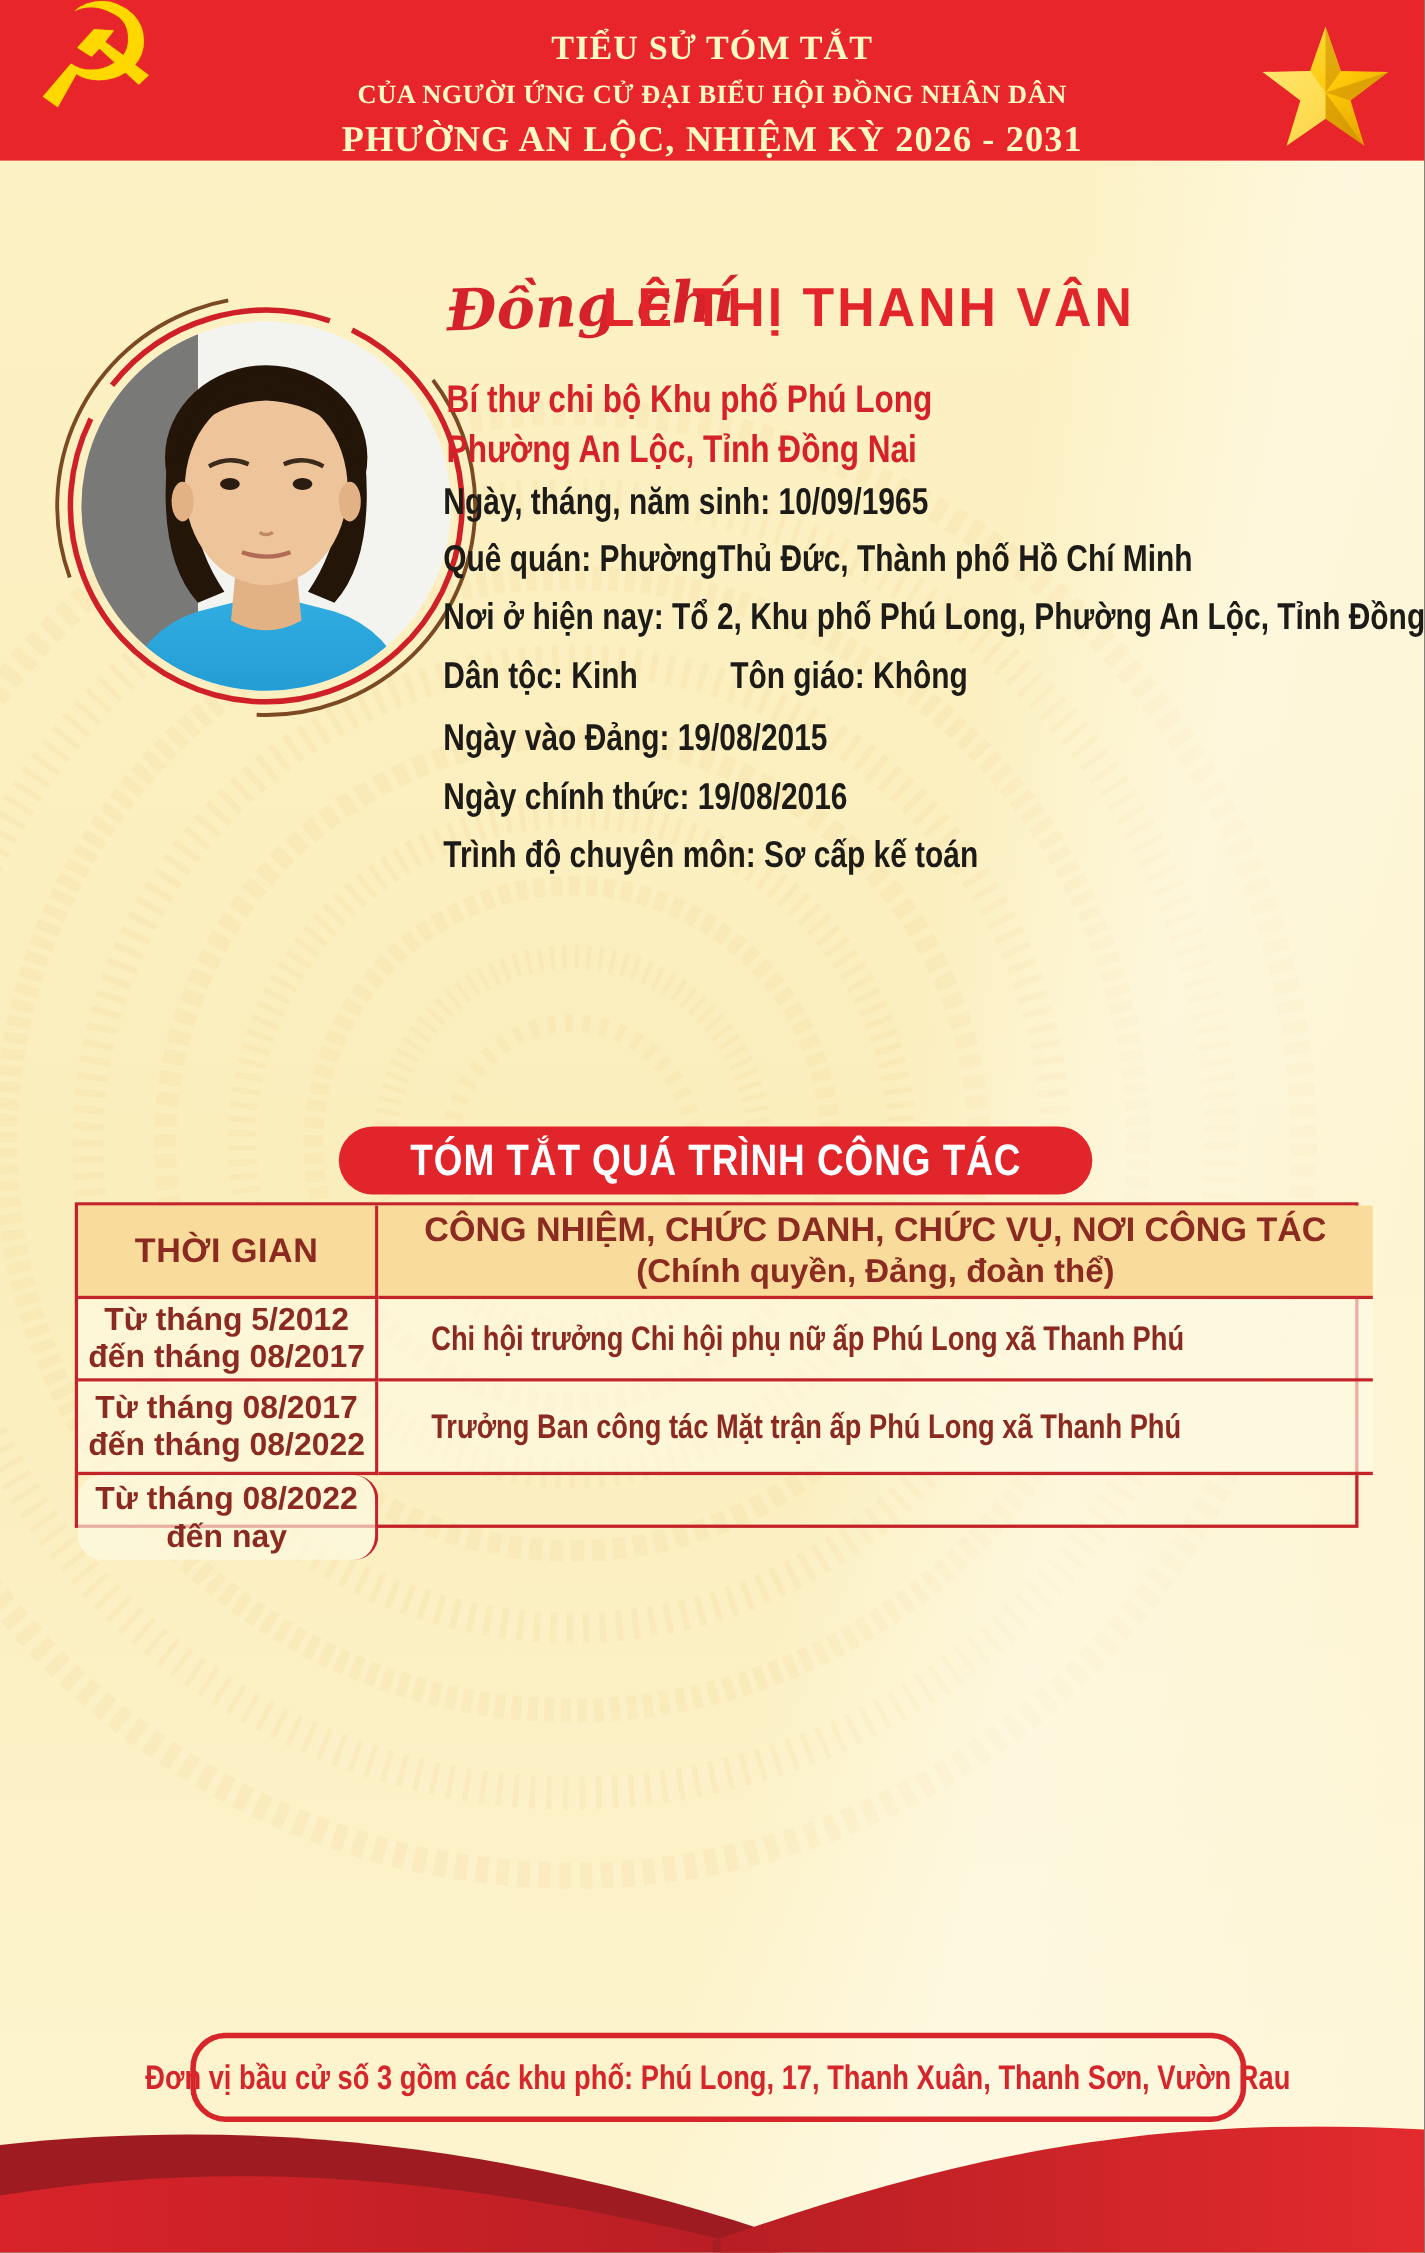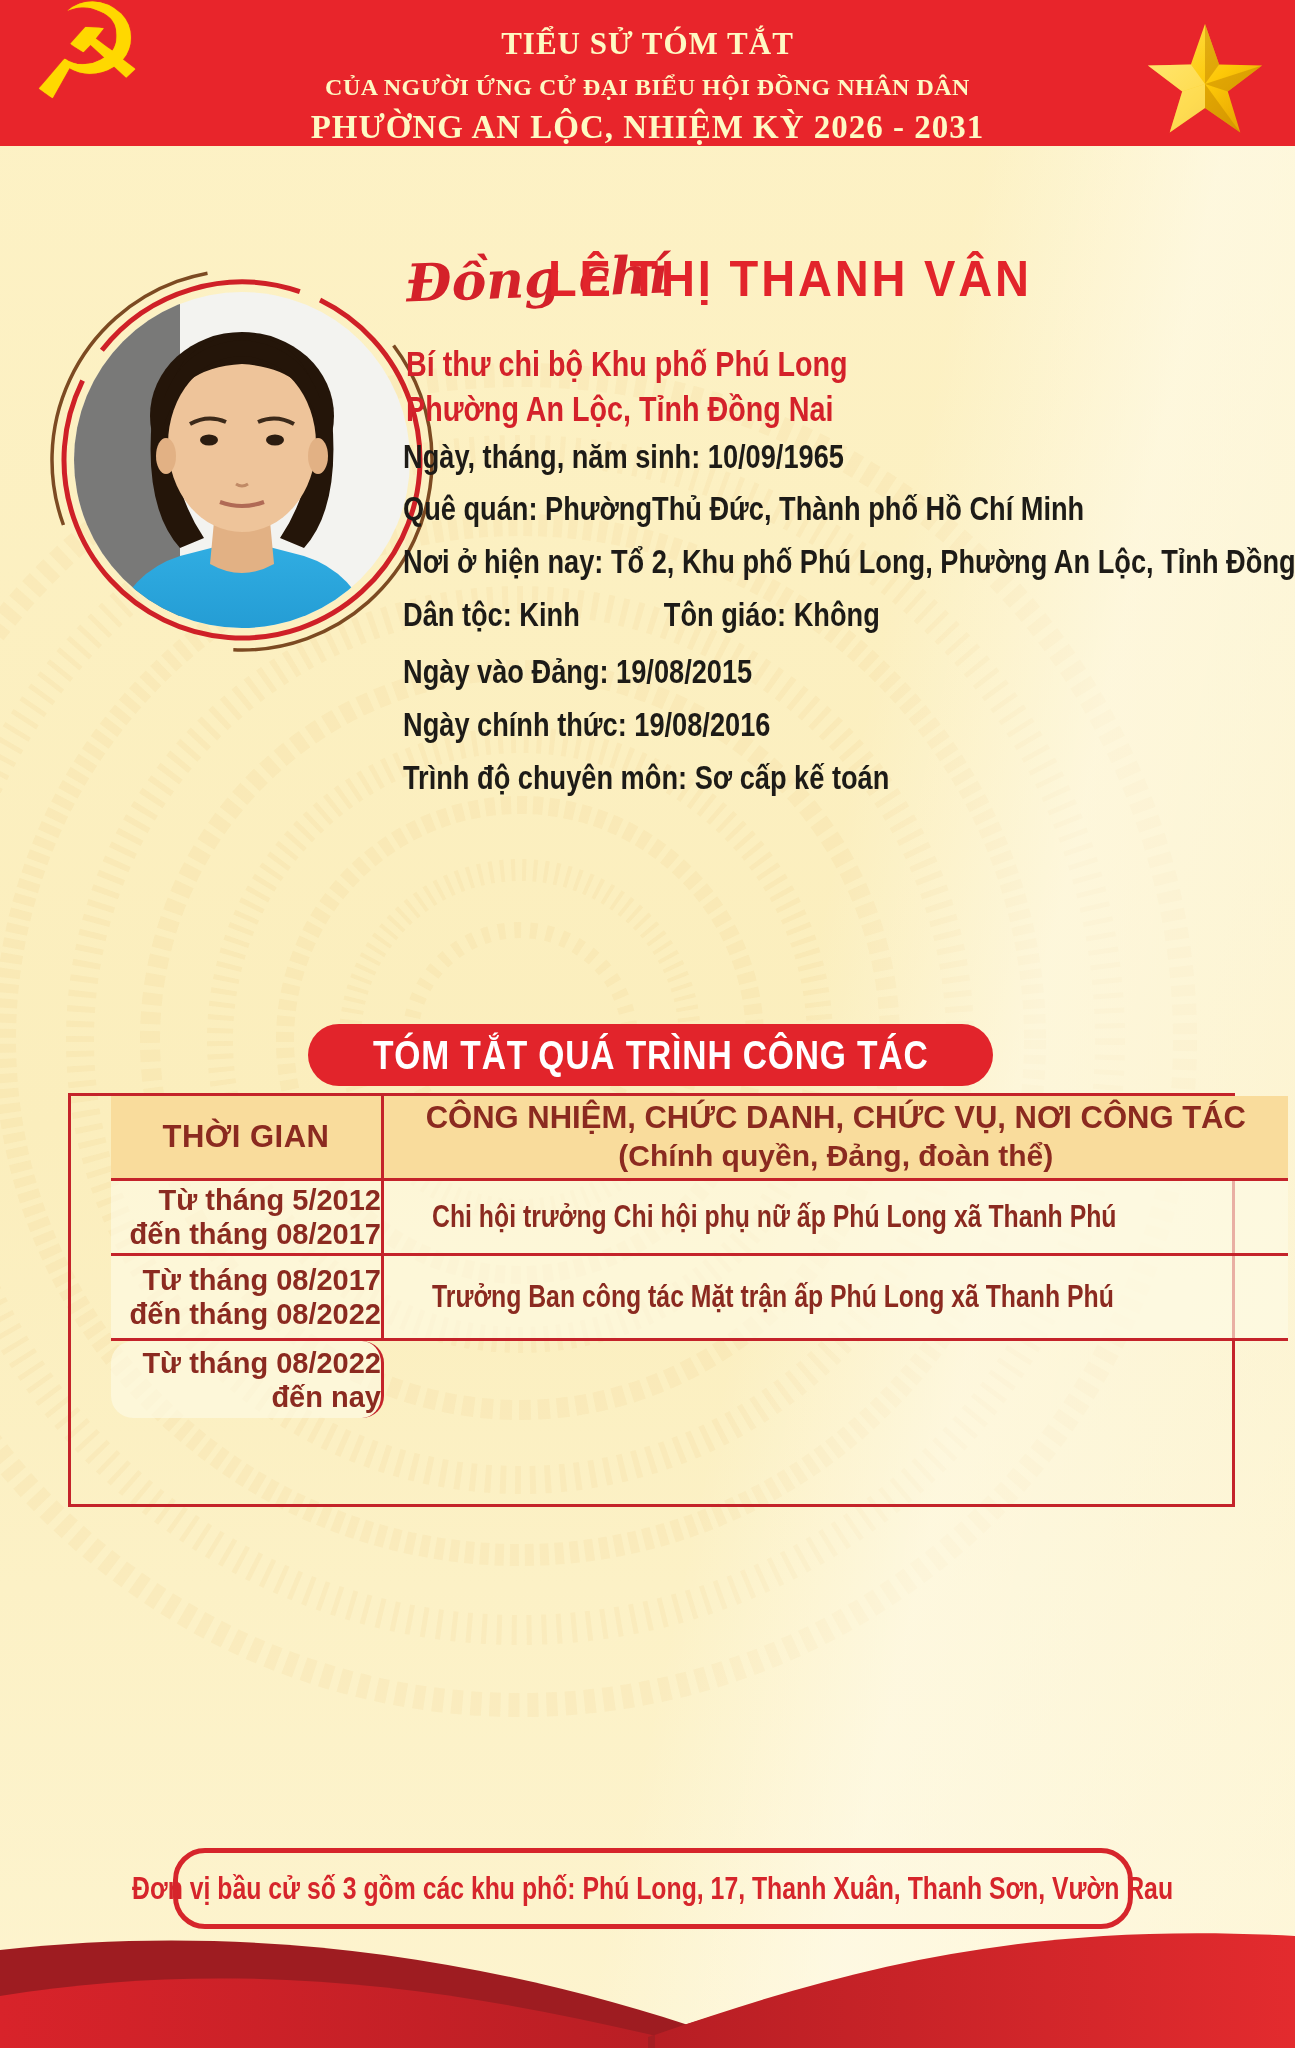--- a/index.html
+++ b/index.html
@@ -41,34 +41,34 @@
   .i1 { top:437px; } .i2 { top:489px; } .i3 { top:542px; }
   .i4 { top:595px; } .i5 { top:652px; } .i6 { top:705px; } .i7 { top:758px; }
   .pair-gap { display:inline-block; width:105px; }
   
   .section-banner { position:absolute; left:308px; top:1024px; width:685px; height:62px;
     background:#e2242b; border-radius:32px; z-index:2;
     display:flex; align-items:center; justify-content:center; }
   .section-banner span { color:#fff; font-size:40px; font-weight:bold; white-space:nowrap;
     transform:scaleX(0.84); letter-spacing:1px; }
   
-  .work-table { position:absolute; left:68px; top:1093px; width:1167px; height:414px; z-index:2;
+  .work-table { position:absolute; left:68px; top:1093px; width:1167px; height:296px; z-index:2;
     display:grid; grid-template-columns:273px 1fr; grid-template-rows:85px 75px 85px 77px;
-    border:3px solid #c4232a;padding-left:40px; }
+    border:3px solid #c4232a; }
   .cell { border-right:3px solid #c4232a; border-bottom:3px solid #c4232a;
     display:flex; flex-direction:column; align-items:center; justify-content:center;
     color:#8b2a20; font-weight:bold; }
   .cell.last-col { border-right:none; }
   .cell.last-row { border-bottom:none;border-radius:22px; }
   .cell.head { background:#f9dc9c; }
   .cell.bodyc { background:rgba(254,250,229,0.65); }
   .th-time { font-size:31px; letter-spacing:0.5px; }
   .th-job  { font-size:31px; line-height:38px; text-align:center; }
   .th-job .sub { font-size:30px; }
-  .time-cell { font-size:29px; line-height:34px; text-align:center;align-items:flex-end; }
+  .time-cell { font-size:29px; line-height:34px; text-align:center; }
   .job-cell { align-items:flex-start; padding-left:48px; }
   .job-cell span { font-size:31px; white-space:nowrap;
     transform:scaleX(0.80); transform-origin:left center; }
   
   .election-box { position:absolute; left:173px; top:1848px; width:960px; height:81px;
     border:5px solid #d6252b; border-radius:32px; z-index:2;
     display:flex; align-items:center; justify-content:center; }
   .election-box span { color:#d6252b; font-size:31px; font-weight:bold; white-space:nowrap;
     transform:scaleX(0.80); }
   

